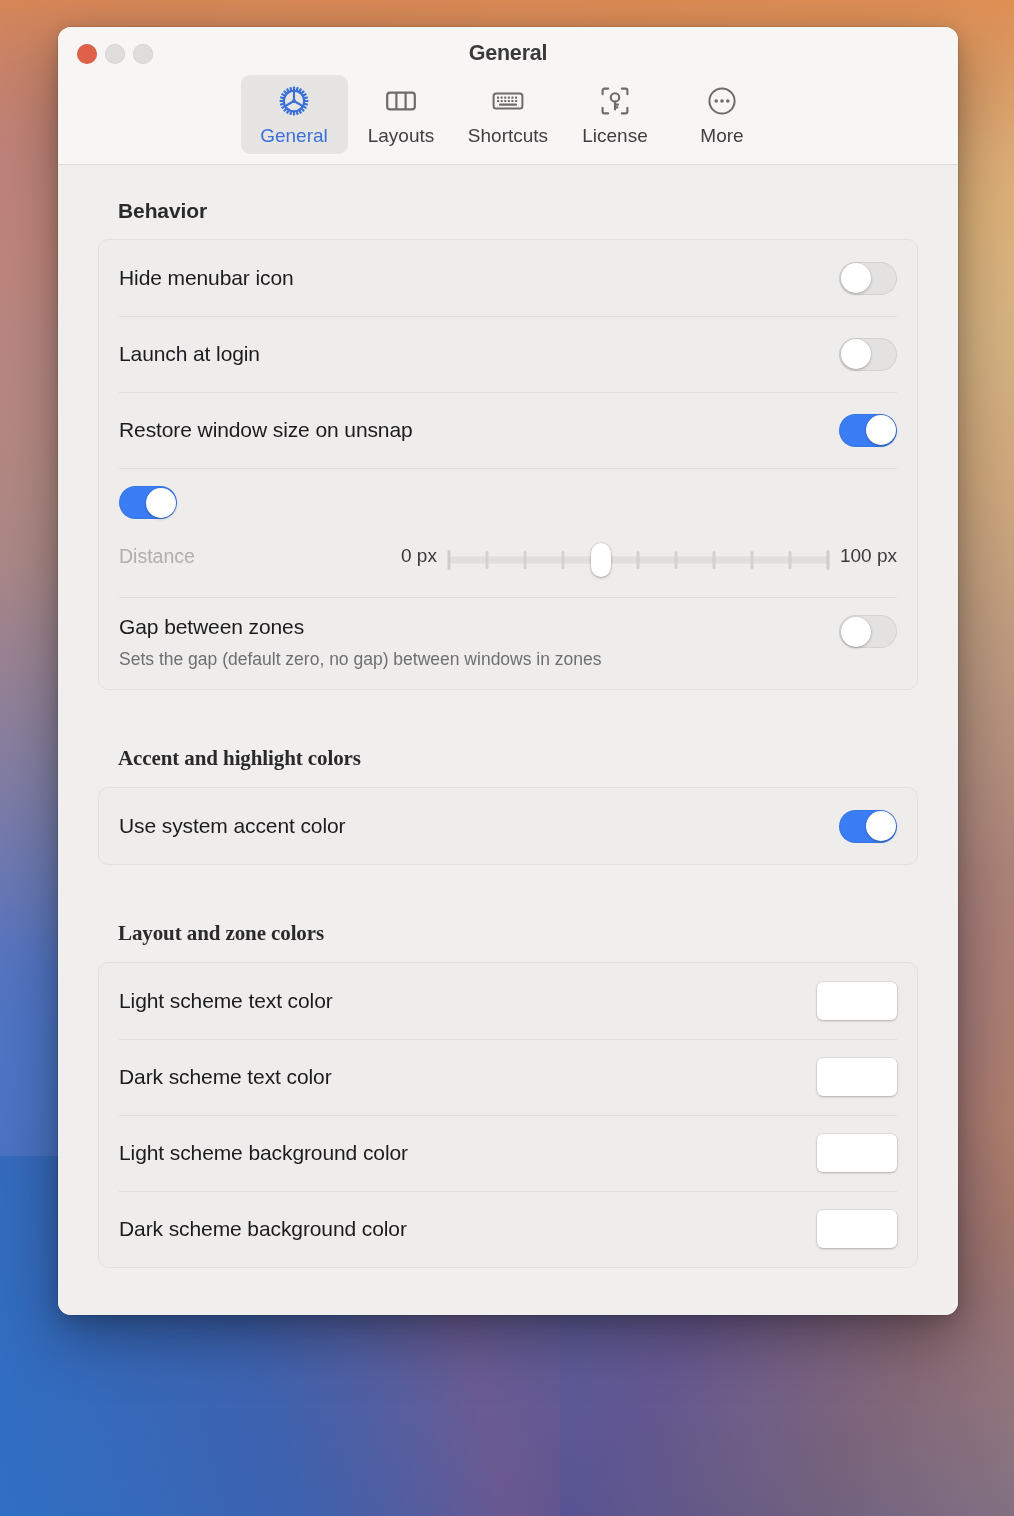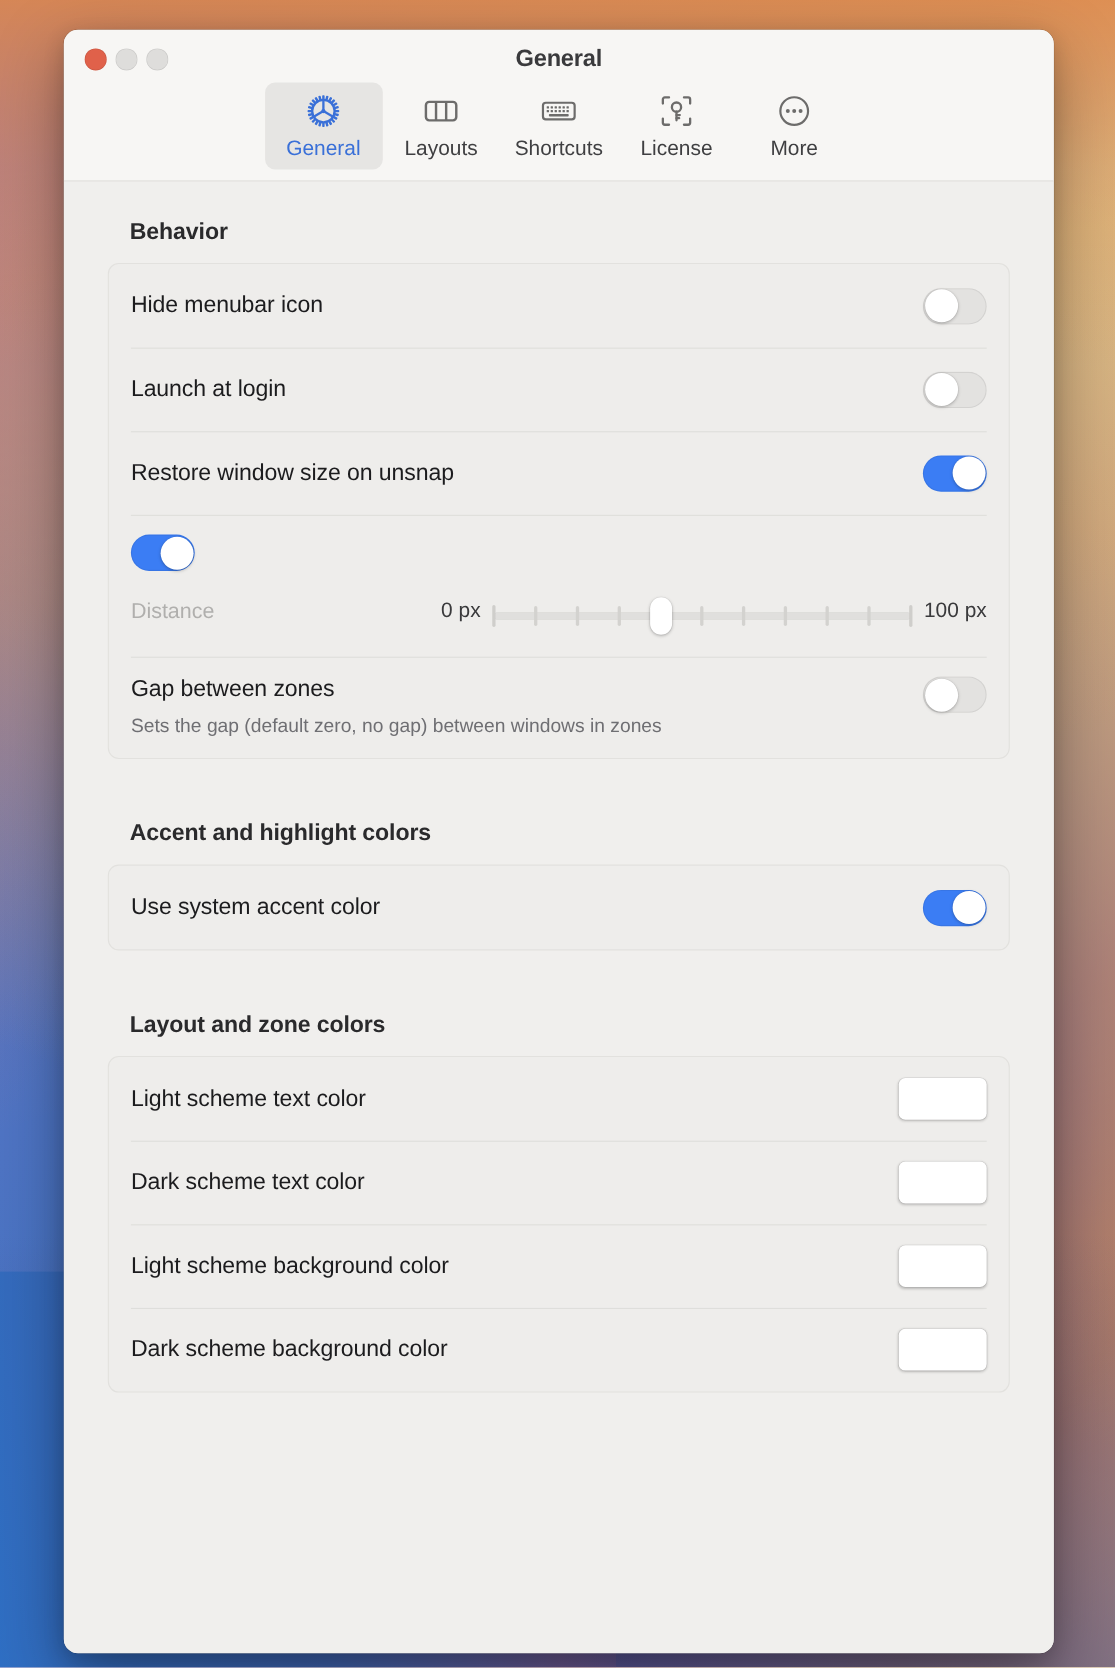--- a/index.html
+++ b/index.html
@@ -69,21 +69,21 @@
     background: linear-gradient(75deg, #2f6fc4 0%, #3e63b0 45%, rgba(120,90,140,0.6) 78%, rgba(0,0,0,0) 100%);
     pointer-events: none;
   }
 
   
   .window {
     position: absolute;
     left: 58px;
     top: 27px;
     width: 900px;
-    height: 1476px;
+    height: 1288px;
     background: #f0efed;
     border-radius: 13px;
     box-shadow:
       0 0 0 0.5px rgba(0,0,0,0.18),
       0 22px 60px rgba(0,0,0,0.34),
       0 6px 18px rgba(0,0,0,0.16);
     overflow: hidden;
     display: flex;
     flex-direction: column;
     z-index: 5;
@@ -166,21 +166,21 @@
     overflow: hidden;
   }
 
   .section-title {
     font-size: 21px;
     font-weight: bold;
     color: #2a2a2c;
     letter-spacing: -0.1px;
     margin: 0 0 16px 20px;
   }
-  .section-title.spaced { margin-top: 56px; }
+  .section-title.spaced { margin-top: 56px; font-family: Liberation Serif, serif; }
 
   .group {
     background: #eeedeb;
     border: 1px solid #e2e1de;
     border-radius: 10px;
     overflow: hidden;
   }
 
   .row {
     display: flex;

